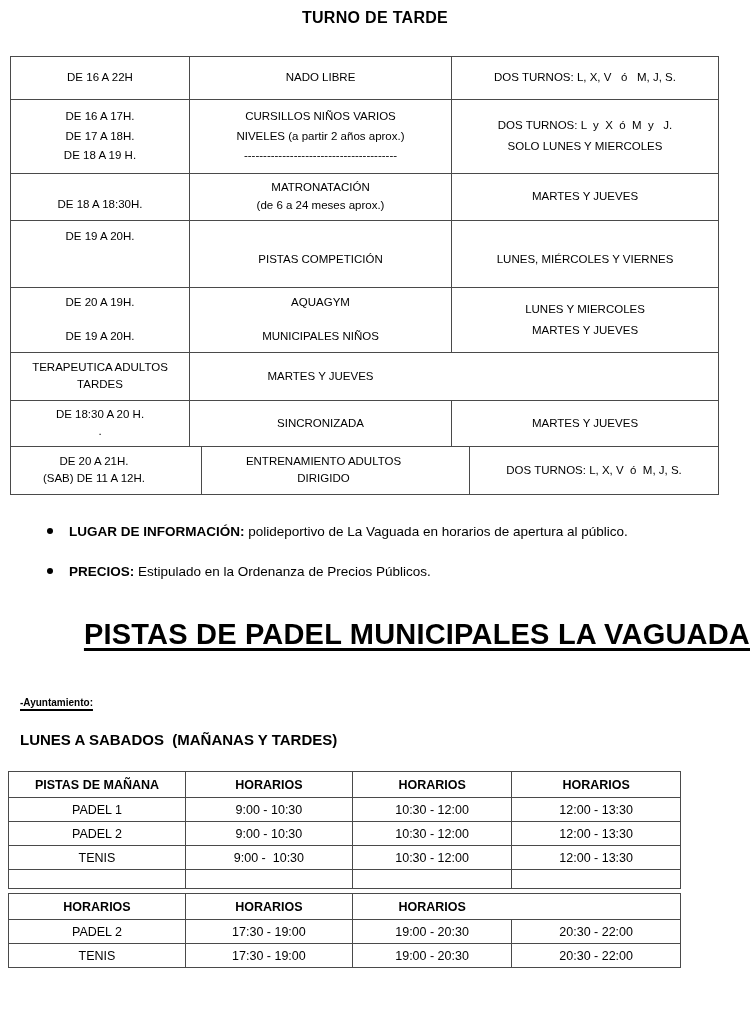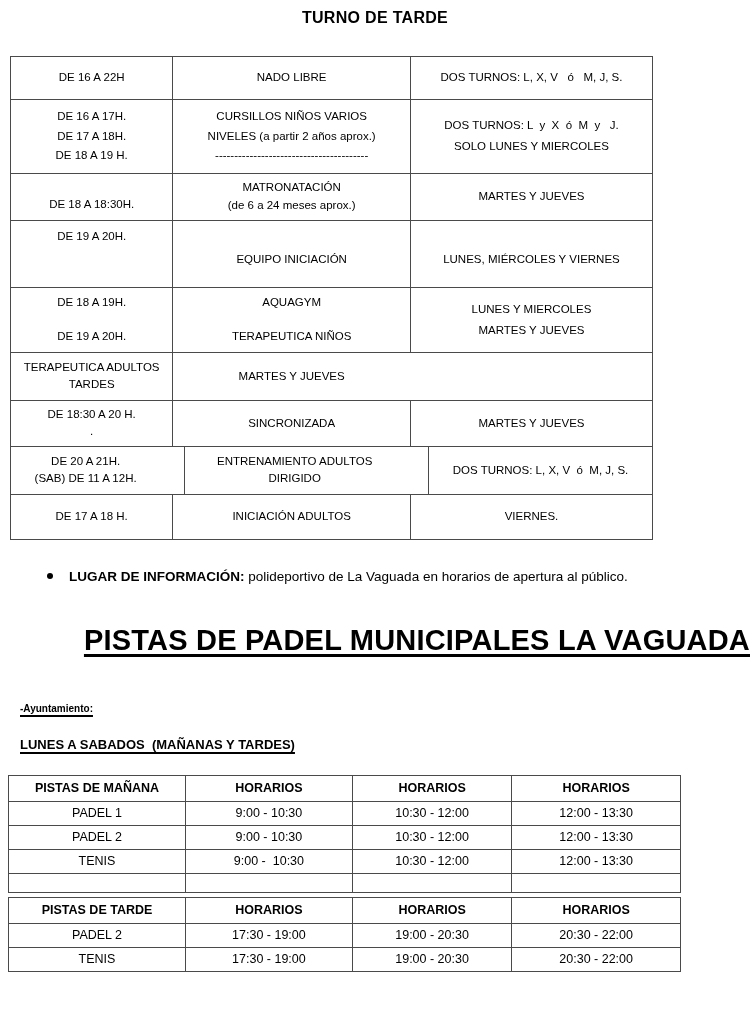--- a/index.html
+++ b/index.html
@@ -9,21 +9,21 @@
     font-family:"Liberation Sans", sans-serif;
     color:#000; position:relative; overflow:hidden;
   }
   .doc-title {
     margin-top:9px; text-align:center;
     font-size:16px; font-weight:bold; letter-spacing:.3px;
   }
 
   
   .sched {
-    width:643px; margin:29px 0 0 10px;
+    width:709px; margin:29px 0 0 10px;
     border:1.5px solid #4a4a4a;
     font-size:11.5px;
   }
   .s-row { display:grid; grid-template-columns:180fr 265fr 270fr; border-top:1.5px solid #4a4a4a; }
   .s-row:first-child { border-top:none; }
   .s-cell {
     display:flex; flex-direction:column; align-items:center; justify-content:center;
     border-left:1.5px solid #4a4a4a; padding:4px 5px; gap:7px;
   }
   .s-cell:first-child { border-left:none; }
@@ -46,22 +46,22 @@
 
   
   .padel-heading {
     margin-top:37px; text-align:right;
     font-size:29px; font-weight:bold;
     text-decoration:underline; text-decoration-thickness:2.5px; text-underline-offset:4px;
     letter-spacing:.2px;
   }
   .sub1 { margin:46px 0 0 20px; font-size:10px; font-weight:bold;
           text-decoration:underline; text-decoration-thickness:1.5px; text-underline-offset:3px; }
-  .sub2 { margin:23px 0 0 20px; font-size:13px; font-weight:bold; white-space:pre-wrap;
-          text-decoration:underline; text-decoration-thickness:1.5px; text-underline-offset:3px; }
+  .sub2 { margin:23px 0 0 20px; font-size:15px; font-weight:bold; white-space:pre-wrap;
+          text-decoration-thickness:1.5px; text-underline-offset:3px; }
 
   .p-table { width:673px; margin-left:8px; border:1.5px solid #4a4a4a; font-size:12.5px; }
   .p-table.morning { margin-top:23px; }
   .p-table.afternoon { margin-top:4px; }
   .p-row { display:grid; grid-template-columns:192fr 182fr 174fr 184fr; border-top:1.5px solid #4a4a4a; }
   .p-row:first-child { border-top:none; }
   .p-cell {
     height:23px; display:flex; align-items:center; justify-content:center;
     border-left:1.5px solid #4a4a4a; white-space:pre-wrap;
   }
@@ -112,34 +112,34 @@
       </div>
       <div class="s-cell days al-c">
         <div class="line">MARTES Y JUEVES</div>
       </div>
     </div>
     <div class="s-row" style="height: 67px;">
       <div class="s-cell time al-top">
         <div class="line">DE 19 A 20H.</div>
       </div>
       <div class="s-cell activity al-lowc">
-        <div class="line">EQUIPO INICIACIÓN</div>
+        <div class="line">PISTAS COMPETICIÓN</div>
       </div>
       <div class="s-cell days al-lowc">
         <div class="line">LUNES, MIÉRCOLES Y VIERNES</div>
       </div>
     </div>
     <div class="s-row" style="height: 65px;">
       <div class="s-cell time al-sb">
-        <div class="line">DE 18 A 19H.</div>
+        <div class="line">DE 20 A 19H.</div>
         <div class="line">DE 19 A 20H.</div>
       </div>
       <div class="s-cell activity al-sb">
         <div class="line">AQUAGYM</div>
-        <div class="line">TERAPEUTICA NIÑOS</div>
+        <div class="line">MUNICIPALES NIÑOS</div>
       </div>
       <div class="s-cell days al-c">
         <div class="line">LUNES Y MIERCOLES</div>
         <div class="line">MARTES Y JUEVES</div>
       </div>
     </div>
     <div class="s-row" style="height: 48px;">
       <div class="s-cell activity al-se">
         <div class="line">TERAPEUTICA ADULTOS</div>
         <div class="line">TARDES</div>
@@ -166,38 +166,31 @@
         <div class="line">(SAB) DE 11 A 12H.</div>
       </div>
       <div class="s-cell activity al-se">
         <div class="line">ENTRENAMIENTO ADULTOS</div>
         <div class="line">DIRIGIDO</div>
       </div>
       <div class="s-cell days al-c">
         <div class="line">DOS TURNOS: L, X, V  ó  M, J, S.</div>
       </div>
     </div>
-    <div class="s-row" style="height: 45px;">
-      <div class="s-cell time al-c">
-        <div class="line">DE 17 A 18 H.</div>
-      </div>
-      <div class="s-cell activity al-c">
-        <div class="line">INICIACIÓN ADULTOS</div>
-      </div>
-      <div class="s-cell days al-c">
-        <div class="line">VIERNES.</div>
-      </div>
-    </div>
   </div>
 
 <div class="bullets">
   <div class="bullet-item">
     <span class="bullet-dot"></span>
     <span class="bullet-text"><b class="b-label">LUGAR DE INFORMACIÓN:</b><span> polideportivo de La Vaguada en horarios de apertura al público.</span></span>
   </div>
+  <div class="bullet-item">
+    <span class="bullet-dot"></span>
+    <span class="bullet-text"><b class="b-label">PRECIOS:</b><span> Estipulado en la Ordenanza de Precios Públicos.</span></span>
+  </div>
 </div>
 
 <div class="padel-heading">PISTAS DE PADEL MUNICIPALES LA VAGUADA</div>
 <div class="sub1">-Ayuntamiento:</div>
 <div class="sub2">LUNES A SABADOS  (MAÑANAS Y TARDES)</div>
 
 <div class="p-table morning">
     <div class="p-row header">
       <div class="p-cell">PISTAS DE MAÑANA</div>
       <div class="p-cell">HORARIOS</div>
@@ -224,21 +217,20 @@
     </div>
     <div class="p-row empty">
       <div class="p-cell"></div>
       <div class="p-cell"></div>
       <div class="p-cell"></div>
       <div class="p-cell"></div>
     </div>
   </div>
 <div class="p-table afternoon">
     <div class="p-row header">
-      <div class="p-cell">PISTAS DE TARDE</div>
       <div class="p-cell">HORARIOS</div>
       <div class="p-cell">HORARIOS</div>
       <div class="p-cell">HORARIOS</div>
     </div>
     <div class="p-row">
       <div class="p-cell">PADEL 2</div>
       <div class="p-cell">17:30 - 19:00</div>
       <div class="p-cell">19:00 - 20:30</div>
       <div class="p-cell">20:30 - 22:00</div>
     </div>

